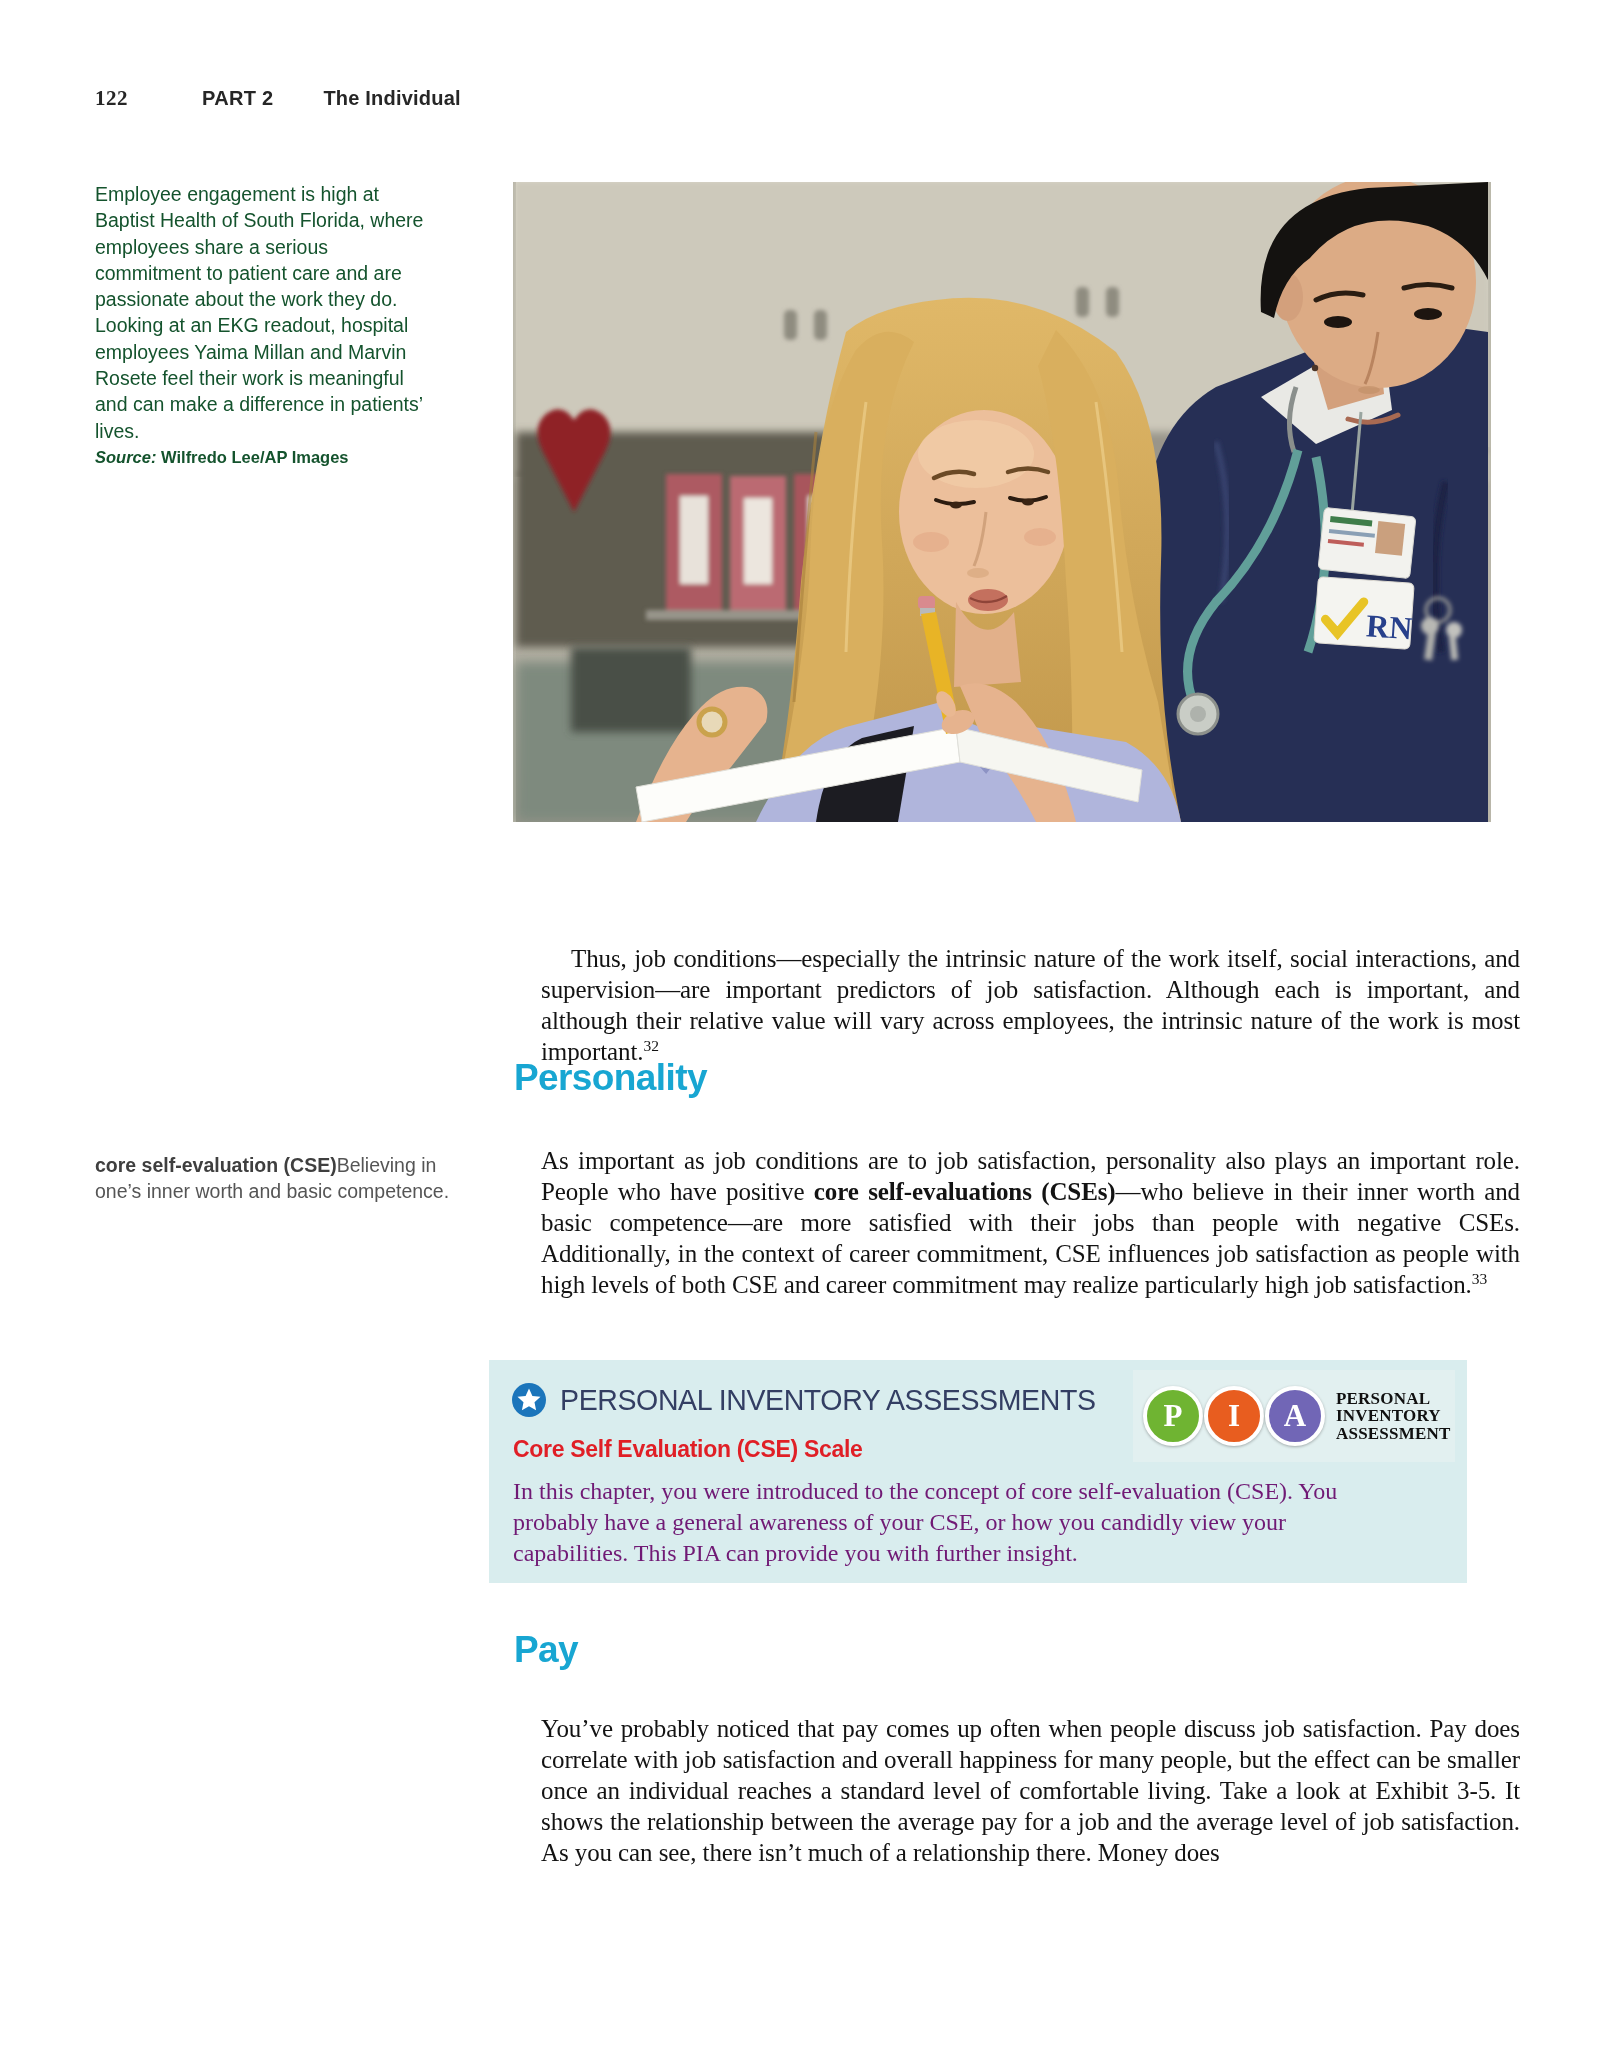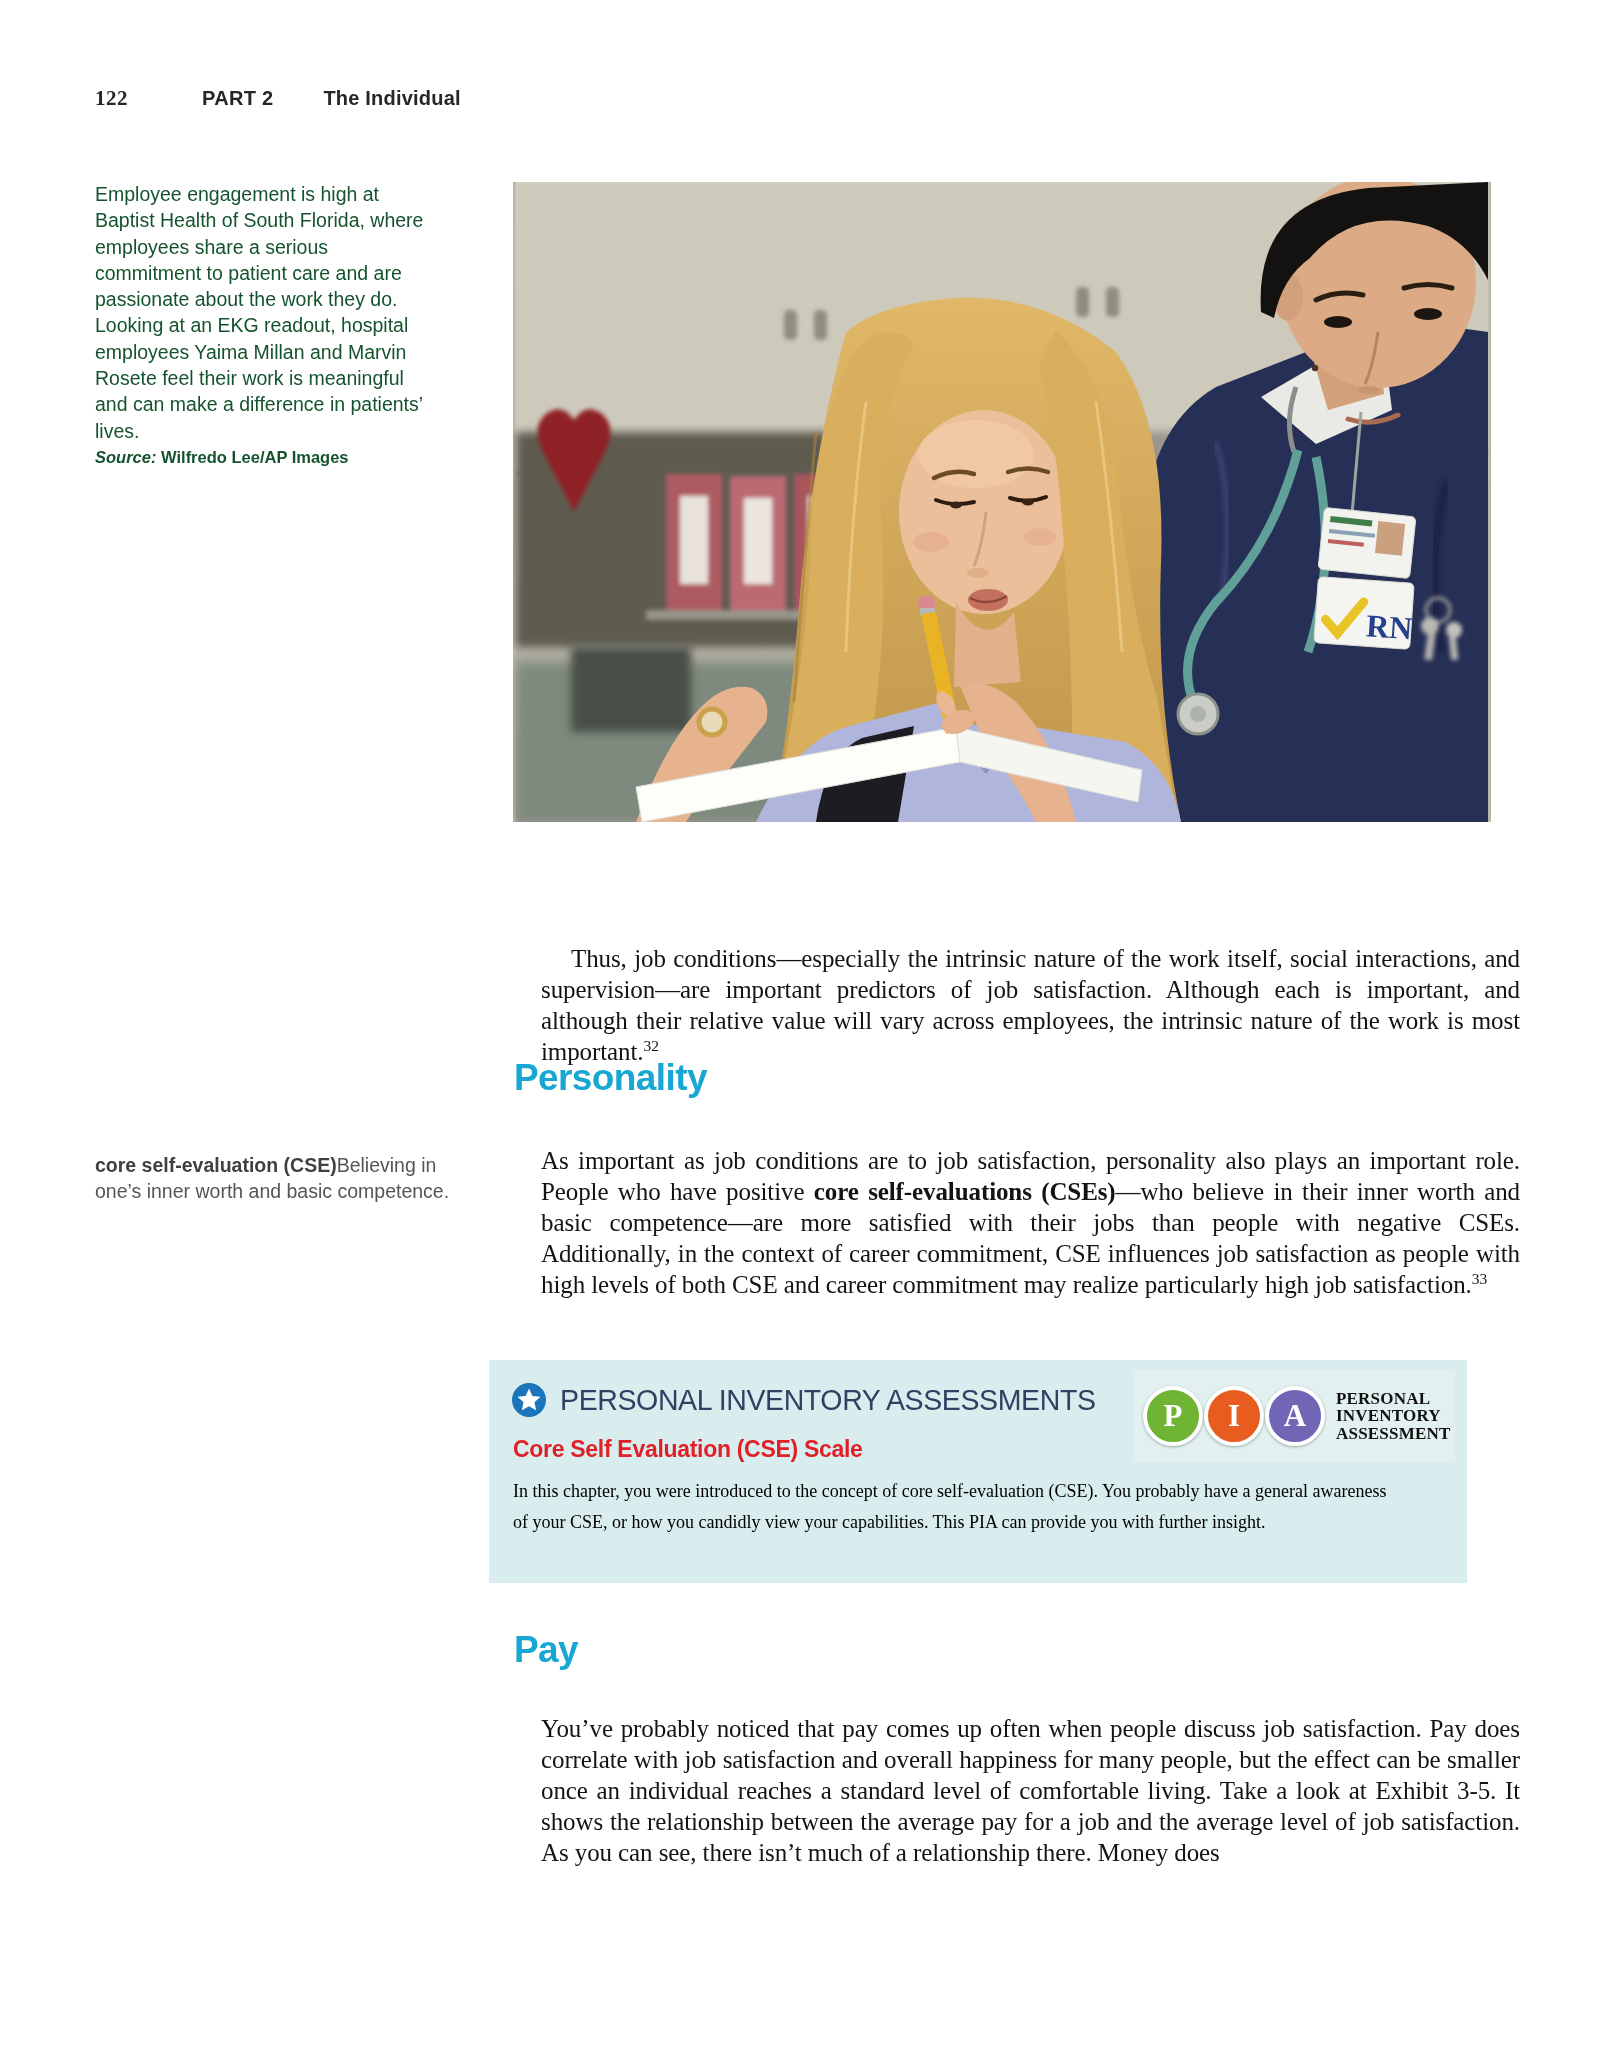--- a/index.html
+++ b/index.html
@@ -43,21 +43,21 @@
   .pia-head{position:absolute;left:22px;top:22px;display:flex;align-items:center;}
   .pia-star{width:36px;height:36px;flex:0 0 36px;}
   .pia-title{margin-left:13px;font-size:30px;color:#333e63;letter-spacing:-0.4px;transform:scaleX(.95);transform-origin:left center;white-space:nowrap;}
   .pia-logo{position:absolute;right:12px;top:10px;width:322px;height:92px;background:#e2f0f0;display:flex;align-items:center;padding-left:10px;box-sizing:border-box;}
   .pia-circle{width:52px;height:52px;border-radius:50%;border:4px solid #ffffff;box-shadow:0 1px 3px rgba(0,0,0,.3);display:flex;align-items:center;justify-content:center;color:#fff;font-family:"Liberation Serif",serif;font-weight:bold;font-size:31px;margin-right:1px;}
   .pc-p{background:#6fb432;}
   .pc-i{background:#e85d1f;}
   .pc-a{background:#7166b6;}
   .pia-logo-caption{margin-left:10px;font-family:"Liberation Serif",serif;font-weight:bold;font-size:17px;line-height:17.5px;color:#101010;letter-spacing:.2px;}
   .pia-sub{position:absolute;left:24px;top:76px;font-size:23px;font-weight:bold;color:#e01f26;letter-spacing:-0.3px;}
-  .pia-body{position:absolute;left:24px;top:116px;width:884px;font-family:"Liberation Serif",serif;font-size:18px;line-height:31px;color:#000000;}
+  .pia-body{position:absolute;left:24px;top:116px;width:884px;font-family:"Liberation Serif",serif;font-size:24px;line-height:31px;color:#701a75;}
 </style>
 </head>
 <body>
 
 <div class="abs runhead">
   <span class="folio">122</span>
   <span class="part">PART 2</span>
   <span class="ptitle">The Individual</span>
 </div>
 

